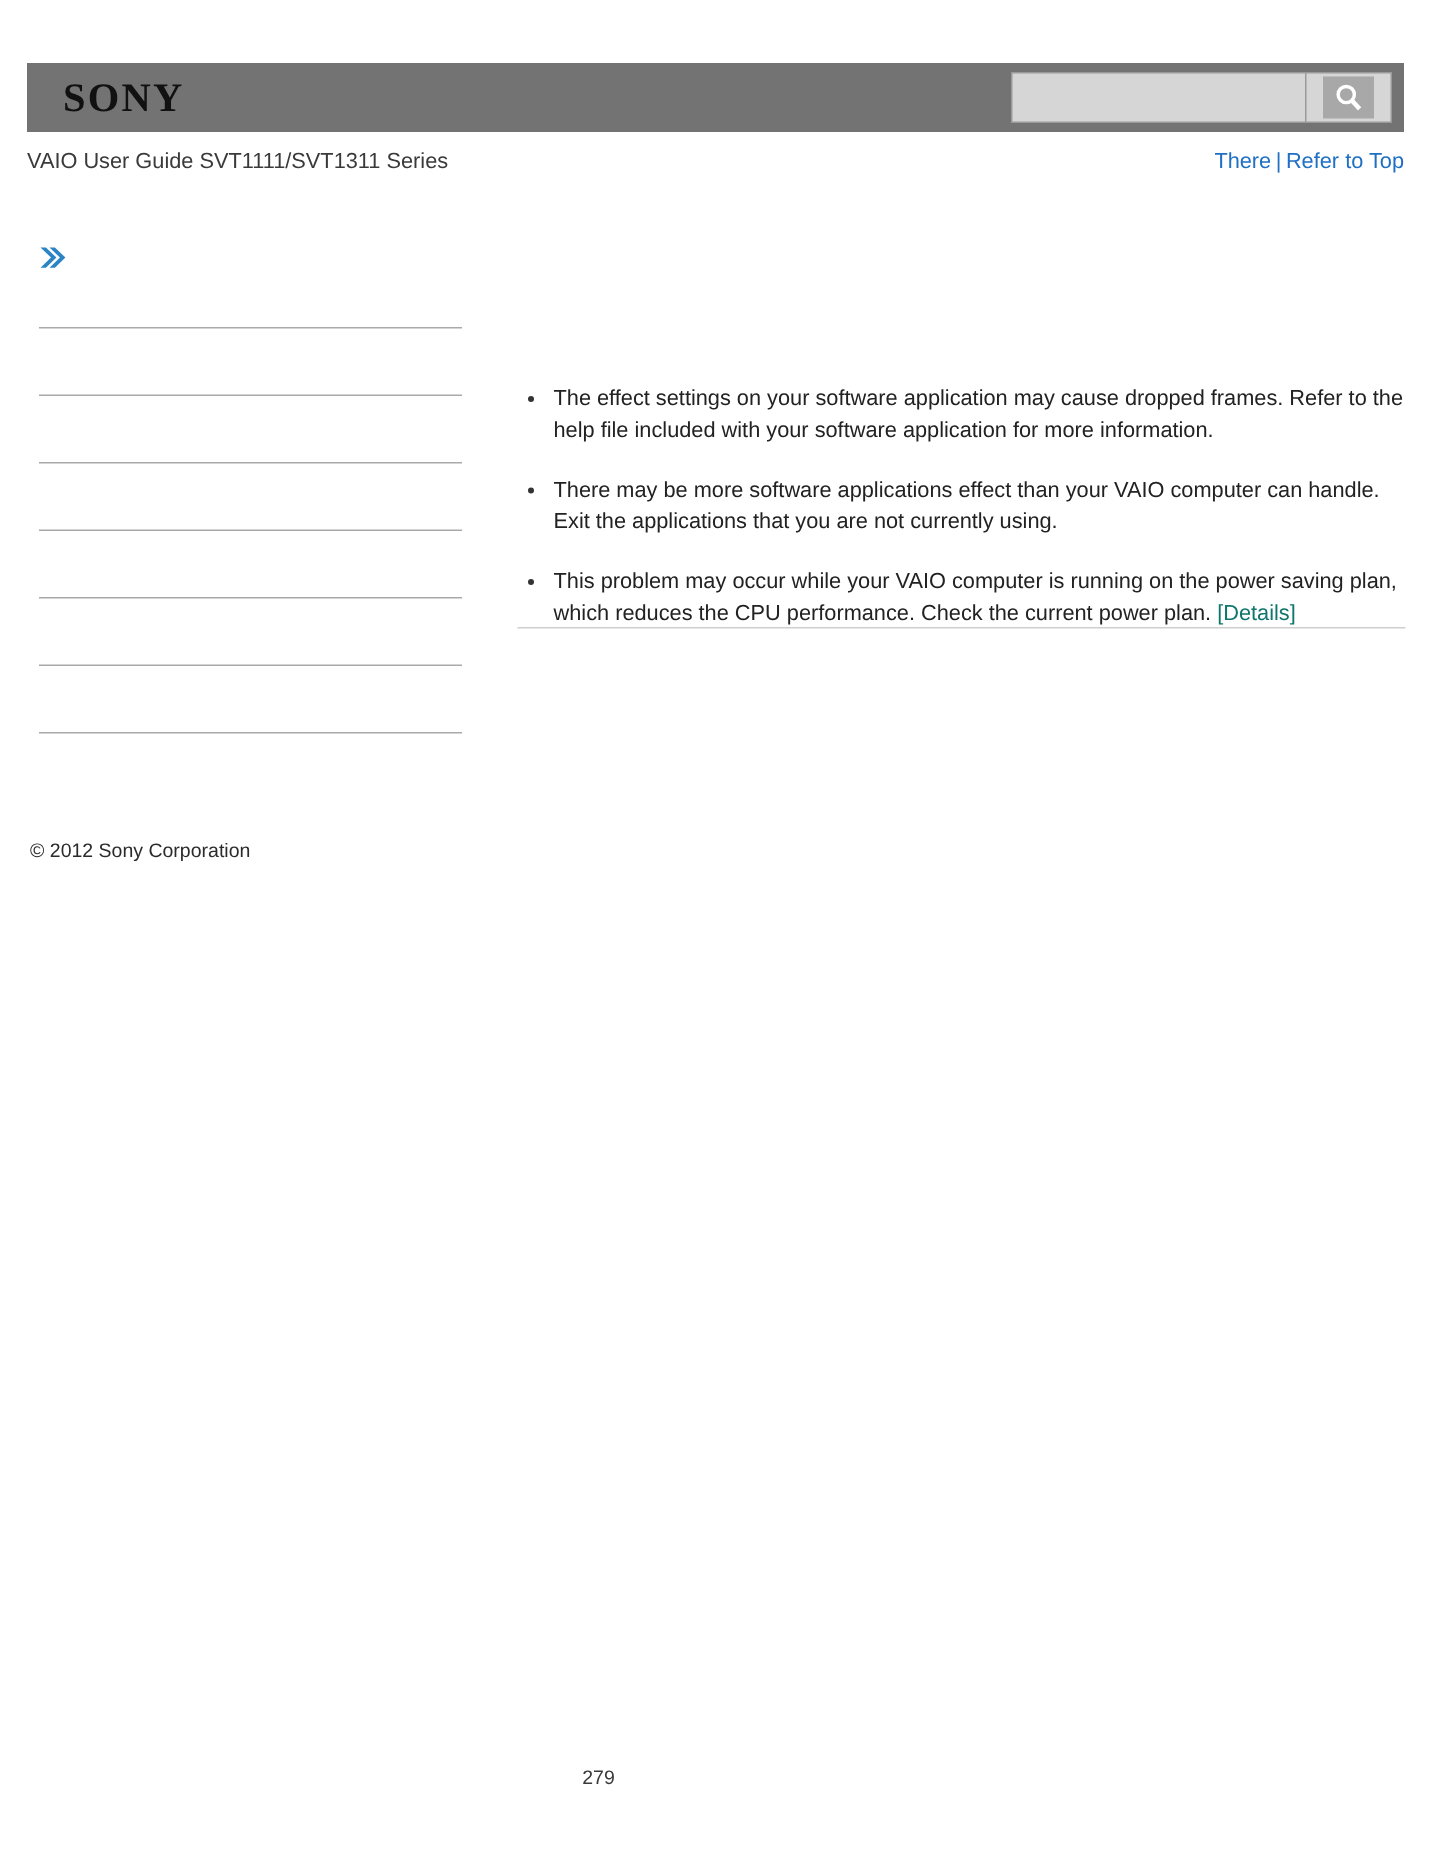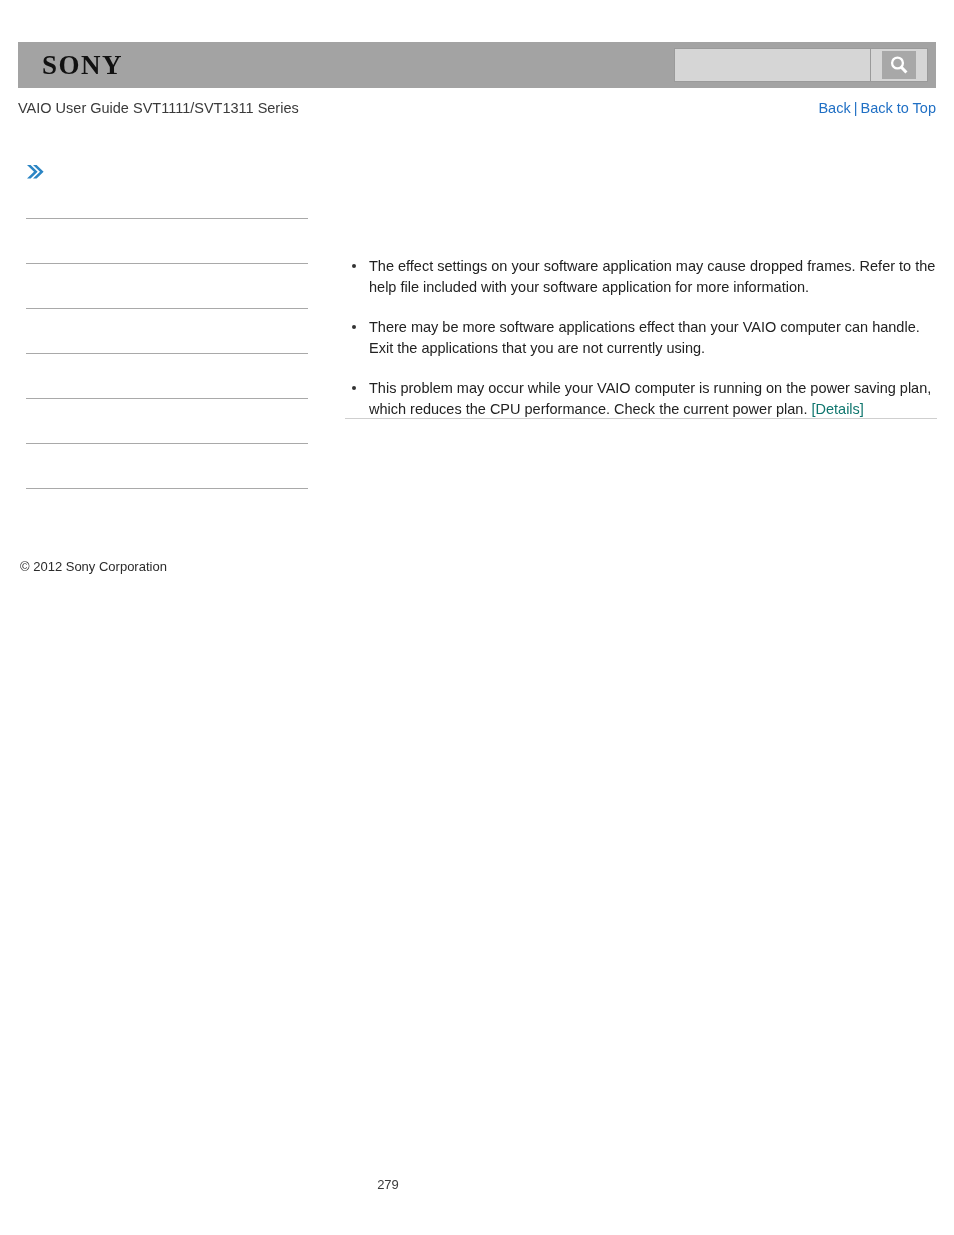--- a/index.html
+++ b/index.html
@@ -16,21 +16,21 @@
     overflow: hidden;
   }
 
   
   #header-band {
     position: absolute;
     left: 18px;
     top: 42px;
     width: 918px;
     height: 46px;
-    background: #a3a3a3;
+    background: #737373;
   }
   #sony-logo {
     position: absolute;
     left: 24px;
     top: 6px;
     font-family: "Liberation Serif", serif;
     font-weight: bold;
     font-size: 27px;
     letter-spacing: 1.5px;
     color: #111111;
@@ -209,20 +209,21 @@
 
   
   #page-number {
     position: absolute;
     left: 0;
     top: 1177px;
     width: 776px;
     text-align: center;
     font-size: 13px;
     color: #3a3a3a;
+    padding-left: 11px;
   }
 </style>
 </head>
 <body>
 
 <div id="header-band">
   <div id="sony-logo">SONY</div>
 
   <div id="search-widget">
     <input id="search-input" type="text" placeholder="" style="">
@@ -233,21 +234,21 @@
           <line x1="13.4" y1="13.2" x2="18.4" y2="18.6" stroke="#ffffff" stroke-width="3"></line>
         </svg>
       </span>
     </button>
   </div>
 </div>
 
 <div id="subheader">
   <div id="guide-title">VAIO User Guide SVT1111/SVT1311 Series</div>
   <div id="nav-links">
-    <a href="#">Back</a><span class="sep">|</span><a href="#">Back to Top</a>
+    <a href="#">There</a><span class="sep">|</span><a href="#">Refer to Top</a>
   </div>
 </div>
 
 <div id="chevron-wrap">
   <span>
     <svg width="22" height="20" viewBox="0 0 22 20" aria-hidden="true">
       <path d="M3 3 L10 9.7 L3 16.5 L6.6 16.5 L13.6 9.7 L6.6 3 Z" fill="#2b85c4"></path>
       <path d="M9 3 L16 9.7 L9 16.5 L12.6 16.5 L19.6 9.7 L12.6 3 Z" fill="#2b85c4"></path>
     </svg>
   </span>

